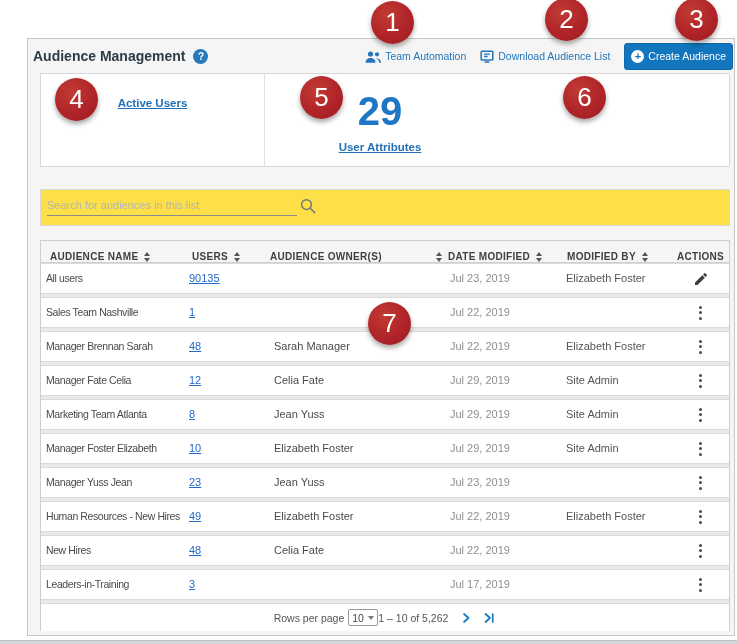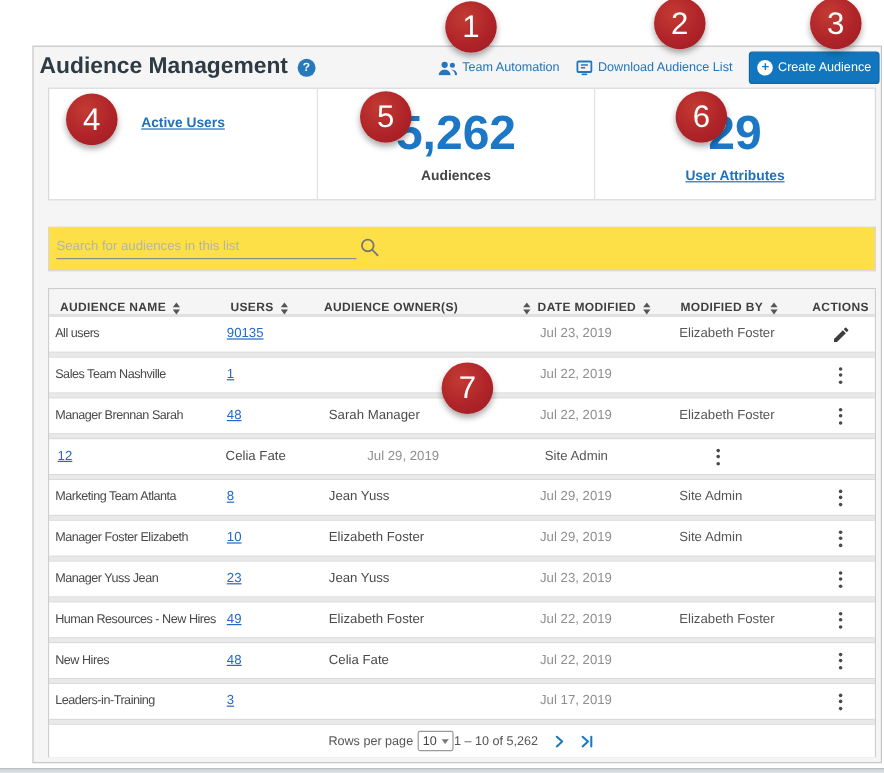--- a/index.html
+++ b/index.html
@@ -3,21 +3,21 @@
 <meta charset="utf-8">
 <style>
   * { box-sizing:border-box; margin:0; padding:0; }
   html,body { width:737px; height:644px; }
   body { background:#fff; font-family:"Liberation Sans", sans-serif; position:relative; overflow:hidden; }
   .container { position:absolute; left:27px; top:38px; width:708px; height:598px; background:#f5f5f5; border:1px solid #c6c6c6; }
 
   
   .app-header { position:absolute; left:0; top:0; width:100%; height:34px; }
   .page-title-wrap { position:absolute; left:5px; top:0; height:34px; display:flex; align-items:center; }
-  .page-title { font-size:19px; font-weight:bold; color:#2d3b45; }
+  .page-title { font-size:14px; font-weight:bold; color:#2d3b45; }
   .help-icon { width:15px; height:15px; border-radius:50%; background:#2779bd; color:#fff; font-size:10px; font-weight:bold; display:inline-flex; align-items:center; justify-content:center; margin-left:8px; }
   .toolbar { position:absolute; right:1px; top:2px; height:30px; display:flex; align-items:center; gap:14px; }
   .tool-link { display:flex; align-items:center; gap:4px; color:#2276bd; font-size:10.5px; cursor:pointer; white-space:nowrap; }
   .btn-primary { height:27px; background:#1176bd; border:1px solid #0f68a7; border-radius:3px; color:#fff; font-size:10.5px; display:flex; align-items:center; gap:4px; padding:0 6px; cursor:pointer; font-family:"Liberation Sans", sans-serif; }
   .plus-icon { width:13px; height:13px; background:#fff; border-radius:50%; color:#1176bd; font-weight:bold; font-size:11px; line-height:12px; text-align:center; }
 
   
   .stats-panel { position:absolute; left:12px; top:34px; width:690px; height:94px; background:#fff; border:1px solid #d8d8d8; display:flex; }
   .stat { text-align:center; padding-top:15px; }
   .stat:nth-child(1){ width:223px; }
@@ -117,24 +117,20 @@
         <span>Create Audience</span>
       </button>
     </div>
   </div>
 
   <div class="stats-panel">
     <div class="stat">
       <div class="stat-label link">Active Users</div>
     </div>
     <div class="stat">
-      <div class="stat-value">5,262</div>
-      <div class="stat-label plain">Audiences</div>
-    </div>
-    <div class="stat">
       <div class="stat-value">29</div>
       <div class="stat-label link">User Attributes</div>
     </div>
   </div>
 
   <div class="search-panel">
     <input class="search-input" placeholder="Search for audiences in this list" style="">
     <svg class="search-icon" width="18" height="18" viewBox="0 0 24 24">
         <g fill="none" stroke="#767676" stroke-width="2">
           <circle cx="10" cy="10" r="6.5"></circle>
@@ -231,20 +227,21 @@
 
       <span class="kebab">
               <i></i>
               <i></i>
               <i></i>
             </span>
     </div>
   </div>
 
   <div class="grid row">
+    <div class="td name">Manager Fate Celia</div>
     <div class="td users"><span class="users-link">12</span></div>
     <div class="td owner">Celia Fate</div>
     <div class="td date">Jul 29, 2019</div>
     <div class="td modified">Site Admin</div>
     <div class="td actions">
 
       <span class="kebab">
               <i></i>
               <i></i>
               <i></i>

